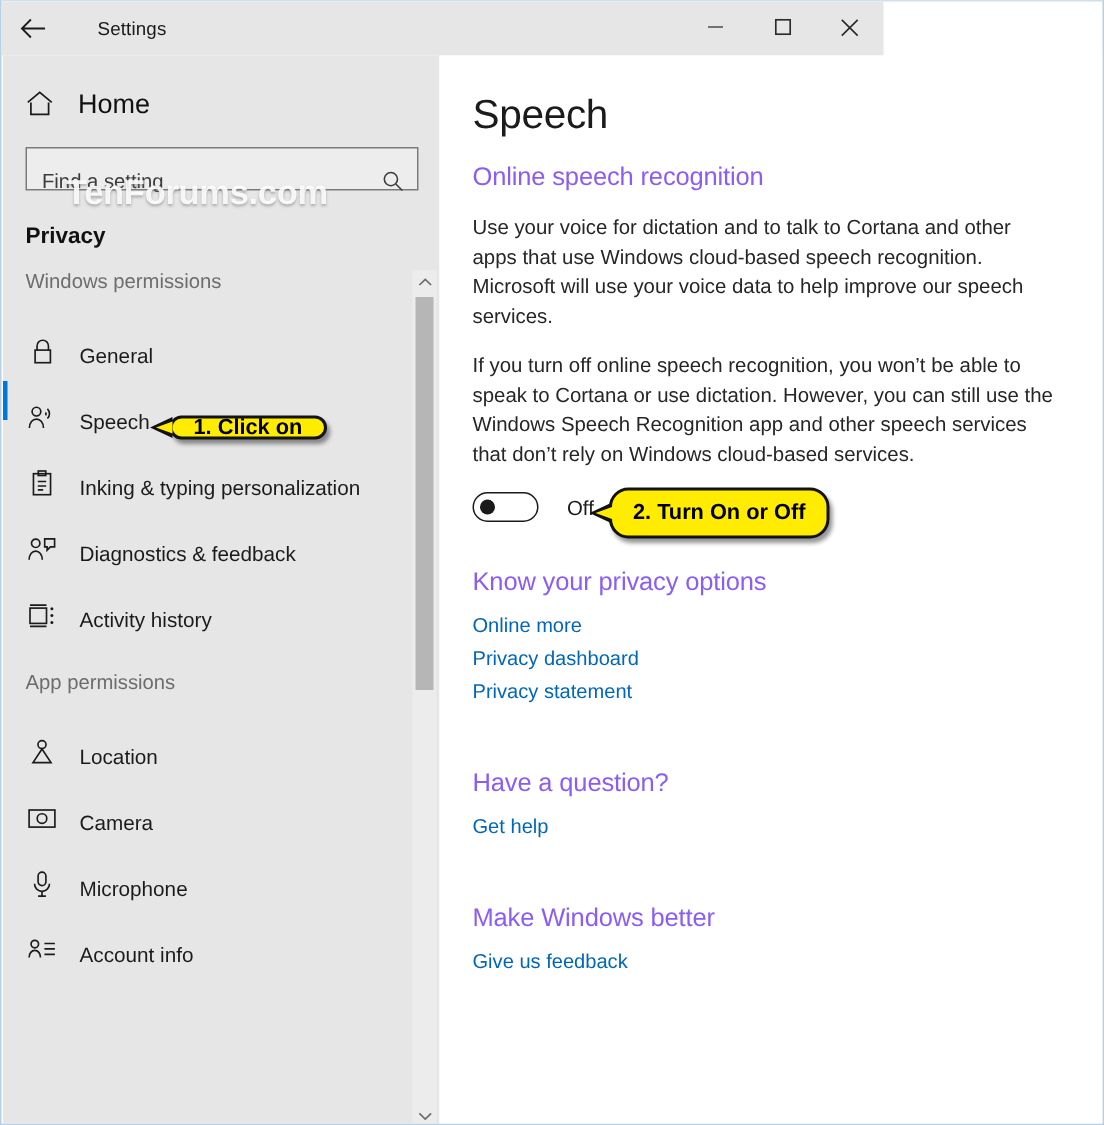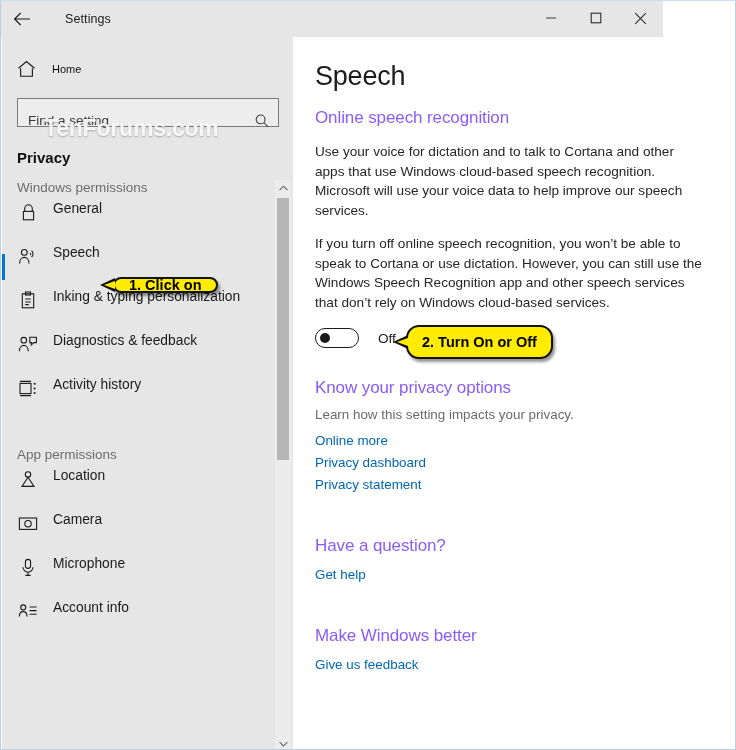--- a/index.html
+++ b/index.html
@@ -14,21 +14,21 @@
     width: 736px; height: 750px;
     background: #ffffff;
     border: 1px solid #b9cfe3;
     border-top-color: #cfdfed;
     overflow: hidden;
   }
 
   
   .titlebar {
     position: absolute; top: 0; left: 0;
-    width: 662px; height: 36px;
+    width: 588px; height: 36px;
     background: #e6e6e6;
     display: flex; align-items: center;
   }
   .titlebar .tb-left {
     display: flex; align-items: center; height: 36px;
   }
   .back-btn {
     width: 42px; height: 34px;
     display: flex; align-items: center; justify-content: center;
     cursor: default;
@@ -55,21 +55,21 @@
     position: absolute; left: 1px; top: 36px;
     width: 291px; height: 713px;
     background: #e6e6e6;
     overflow: hidden;
   }
   .home-row {
     display: flex; align-items: center;
     height: 30px; margin-top: 17px; padding-left: 15px;
   }
   .home-icon { width: 24px; display: flex; align-items: center; }
-  .home-label { font-size: 11px; color: #111; margin-left: 11px; }
+  .home-label { font-size: 18px; color: #111; margin-left: 11px; }
 
   .search-wrap {
     position: relative;
     margin: 14px 0 0 15px;
     width: 262px; height: 29px;
   }
   .search-box {
     width: 262px; height: 29px;
     background: #ededed;
     border: 1px solid #7a7a7a;
@@ -106,21 +106,21 @@
     position: relative;
     margin-top: 14px;
     height: 572px;
   }
   .group-head {
     font-size: 13.5px; color: #6d6d6d;
     margin: 12px 0 6px 15px;
   }
   .nav-item {
     position: relative;
-    display: flex; align-items: flex-start;
+    display: flex; align-items: flex-end;
     height: 44px; padding-left: 15px;
     cursor: default;
   }
   .nav-item .ic {
     width: 22px; height: 22px;
     flex: 0 0 22px;
     display: flex; align-items: center; justify-content: center;
   }
   .nav-item .lbl {
     font-size: 13.8px; color: #1b1b1b; margin-left: 14px;
@@ -458,21 +458,20 @@
 
     <div class="toggle-row">
       <div class="toggle">
         <div class="knob"></div>
       </div>
       <div class="toggle-label">Off</div>
     </div>
 
     <div class="sec-block">
       <div class="sec-head">Know your privacy options</div>
-      <div class="sec-sub">Learn how this setting impacts your privacy.</div>
       <a class="link first">Online more</a>
       <a class="link">Privacy dashboard</a>
       <a class="link">Privacy statement</a>
     </div>
 
     <div class="sec-block gap-lg">
       <div class="sec-head">Have a question?</div>
       <a class="link first">Get help</a>
     </div>
 

